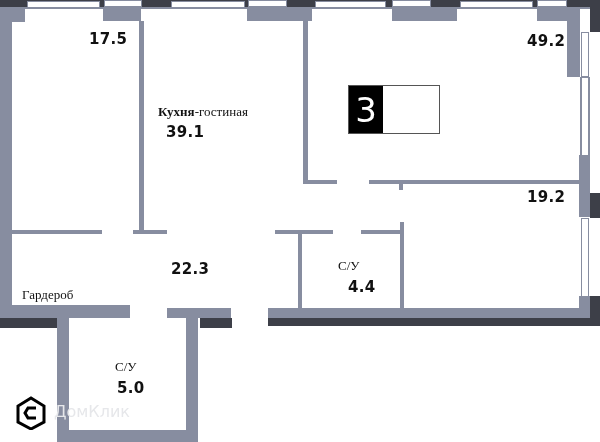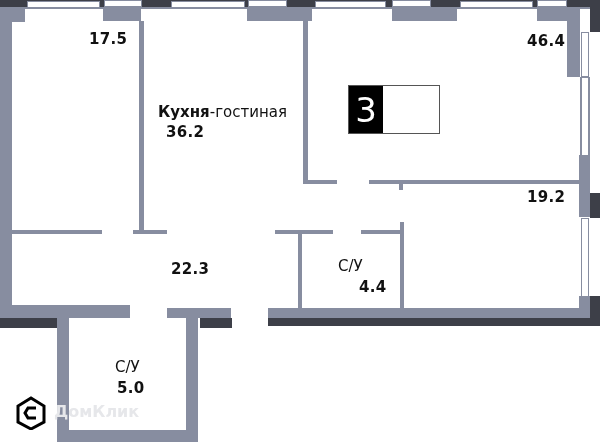--- a/index.html
+++ b/index.html
@@ -4,28 +4,28 @@
   <style>
     html, body { margin: 0; padding: 0; background: #ffffff; }
     body { width: 600px; height: 442px; position: relative; overflow: hidden; font-family: "DejaVu Sans", sans-serif; }
     .plan { position: absolute; left: 0; top: 0; width: 600px; height: 442px; }
     .w { position: absolute; background: #878da0; }
     .wd { position: absolute; background: #3d3f48; }
     .win { position: absolute; background: #ffffff; border: 1px solid #878da0; box-sizing: border-box; }
     .thin { position: absolute; background: #878da0; }
     .lbl { position: absolute; color: #111; white-space: nowrap; line-height: 1; }
     .num { font-weight: bold; font-size: 15px; letter-spacing: 0.3px; }
-    .name { font-size: 15px; }
+    .name { font-size: 13px; font-family: Liberation Serif, serif; }
     .name b { font-weight: bold; }
     .badge { position: absolute; left: 348px; top: 85px; width: 92px; height: 49px; border: 1px solid #555; display: flex; box-sizing: border-box; background: #fff; }
     .badge .rooms { width: 34px; background: #000; color: #fff; font-size: 34px; display: flex; align-items: center; justify-content: center; }
     .badge .areas { flex: 1; display: flex; flex-direction: column; justify-content: center; padding-left: 10px; font-size: 15px; line-height: 18px; color: #111; }
     .badge .areas .total { font-weight: bold; }
     .wm { position: absolute; left: 16px; top: 396px; width: 30px; height: 34px; }
-    .wm-text { position: absolute; left: 54px; top: 402px; font-size: 16px; color: #e6e7ea; font-weight: bold; }
+    .wm-text { position: absolute; left: 54px; top: 402px; font-size: 16px; color: #e6e7ea; font-weight: normal; }
   </style>
 </head>
 <body>
 
 <div class="plan">
 
   <div class="wd" style="left:0;top:0;width:600px;height:7px;"></div>
 
   <div class="win" style="left:27px;top:1px;width:73px;height:7px;"></div>
   <div class="win" style="left:104px;top:0;width:38px;height:7px;"></div>
@@ -85,31 +85,32 @@
 
   <div class="thin" style="left:175px;top:230px;width:0;height:0;"></div>
 
   <div class="thin" style="left:12px;top:305px;width:118px;height:5px;"></div>
 
   <div class="lbl num" style="left:89px;top:32px;">17.5</div>
 
   <div class="lbl name" style="left:158px;top:105px;">
     <b>Кухня</b><span>-гостиная</span>
   </div>
-  <div class="lbl num" style="left:166px;top:125px;">36.2</div>
+  <div class="lbl num" style="left:166px;top:125px;">39.1</div>
 
-  <div class="lbl num" style="left:527px;top:34px;">46.4</div>
+  <div class="lbl num" style="left:527px;top:34px;">49.2</div>
 
   <div class="lbl num" style="left:527px;top:190px;">19.2</div>
 
   <div class="lbl num" style="left:171px;top:262px;">22.3</div>
 
+  <div class="lbl name" style="left:22px;top:288px;">Гардероб</div>
 
   <div class="lbl name" style="left:338px;top:259px;">С/У</div>
-  <div class="lbl num" style="left:359px;top:280px;">4.4</div>
+  <div class="lbl num" style="left:348px;top:280px;">4.4</div>
 
   <div class="lbl name" style="left:115px;top:360px;">С/У</div>
   <div class="lbl num" style="left:117px;top:381px;">5.0</div>
 
   <div class="badge">
     <div class="rooms">3</div>
   </div>
 
   <svg class="wm" viewBox="0 0 30 34">
     <polygon points="15,2 28,10 28,26 15,33 2,26 2,10" fill="#ffffff" stroke="#000" stroke-width="3"></polygon>

